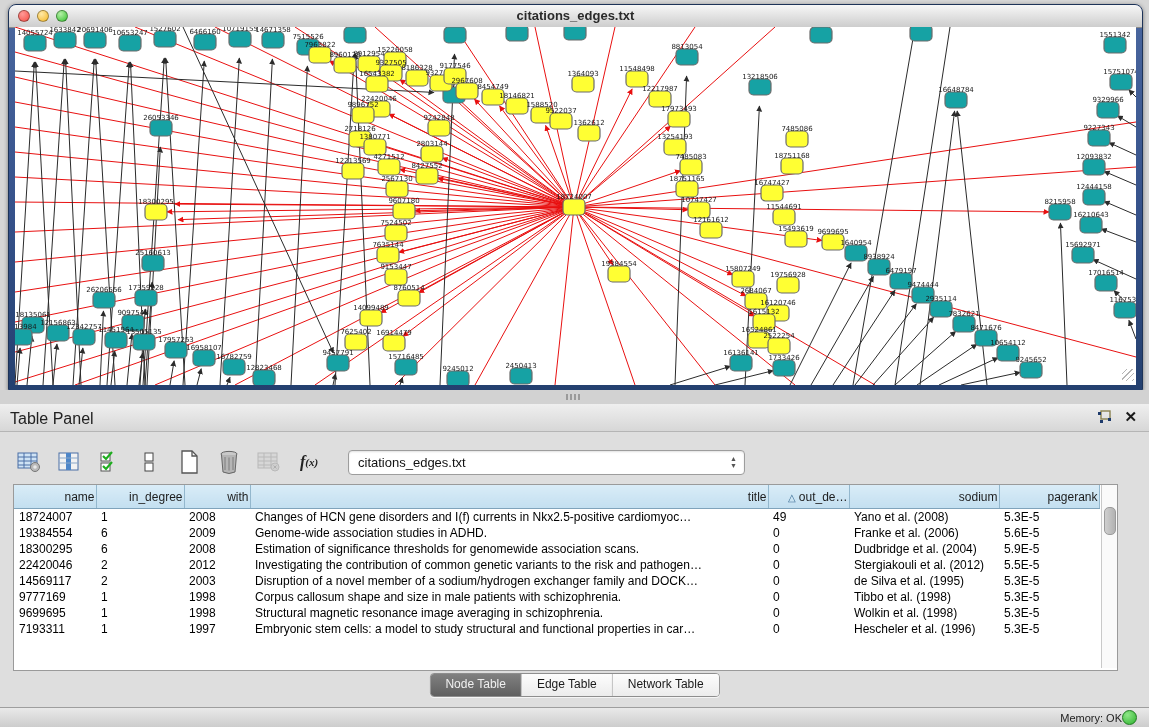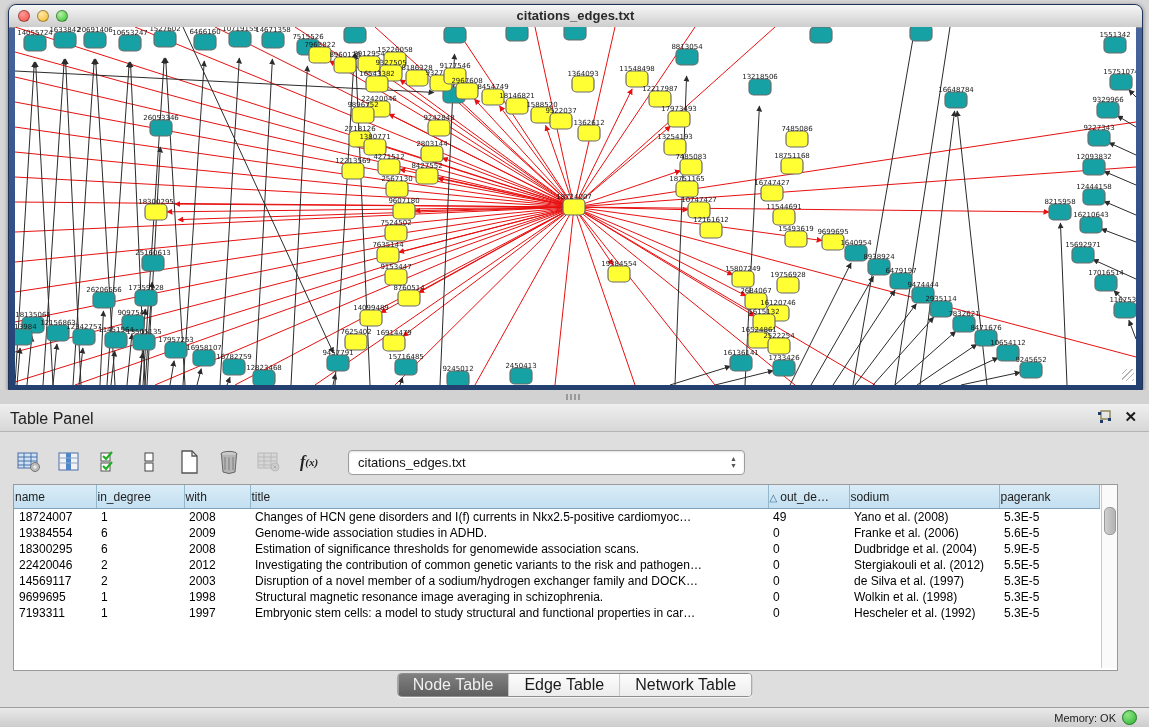--- a/index.html
+++ b/index.html
@@ -38,36 +38,36 @@
   .fx{font-family:"Liberation Serif",serif;font-style:italic;font-weight:700;font-size:16px;color:#222}
   .combo{margin-left:14px;width:395px;height:23px;background:#fff;border:1px solid #9d9d9d;border-radius:4px;
     position:relative;display:flex;align-items:center;box-shadow:inset 0 1px 2px rgba(0,0,0,.12)}
   .combo-text{font-size:13px;color:#111;padding-left:9px}
   .combo-step{position:absolute;right:5px;top:2px;width:11px;height:18px;display:flex;flex-direction:column;
     align-items:center;justify-content:center;color:#555;font-size:7px;line-height:7px}
   
   .tablewrap{position:absolute;left:13px;top:80px;width:1103px;height:185px;background:#fff;border:1px solid #9a9a9a}
   table.grid{border-collapse:collapse;table-layout:fixed;width:1085px;font-size:12px}
   table.grid th{height:21px;background:linear-gradient(#d9ecf7,#c3dff0);border-right:1px solid #93b7cd;
-     border-bottom:1px solid #7fa3bb;font-weight:400;color:#1c1c1c;text-align:left;overflow:hidden;white-space:nowrap}
+     border-bottom:1px solid #7fa3bb;font-weight:400;color:#1c1c1c;text-align:right;overflow:hidden;white-space:nowrap}
   table.grid td{height:16px;padding:0 0 0 5px;color:#000;overflow:hidden;white-space:nowrap;line-height:16px}
   .sorttri{color:#3d6f96;font-size:10px;margin-right:3px}
   .vscroll{position:absolute;right:0;top:0;width:15px;height:183px;background:#fafafa;border-left:1px solid #c9c9c9}
   .vthumb{position:absolute;left:2px;top:22px;width:10px;height:26px;border-radius:5px;
      background:linear-gradient(90deg,#cfcfcf,#b2b2b2);border:1px solid #9b9b9b}
   
   .tabs{position:absolute;left:50%;transform:translateX(-50%);top:269px;height:22px;display:flex;
      border:1px solid #8e8e8e;border-radius:4px;overflow:hidden;background:#fdfdfd;box-shadow:0 1px 0 rgba(255,255,255,.7)}
-  .tab{padding:0 15px;font-size:16px;line-height:21px;color:#1a1a1a;background:linear-gradient(#fdfdfd,#ececec);
+  .tab{padding:0 15px;font-size:12px;line-height:21px;color:#1a1a1a;background:linear-gradient(#fdfdfd,#ececec);
      border-right:1px solid #bcbcbc}
   .tab:last-child{border-right:none}
   .tab.active{background:linear-gradient(#808080,#5f5f5f);color:#f0f0f0}
   
   .statusbar{position:absolute;left:0;top:707px;width:1149px;height:20px;border-top:1px solid #9e9e9e;
-     background:linear-gradient(#e9e9e9,#cdcdcd);display:flex;align-items:center;justify-content:flex-end;gap:6px;padding-right:12px;box-sizing:border-box}
+     background:linear-gradient(#e9e9e9,#cdcdcd);display:flex;align-items:center;justify-content:flex-end;padding-right:12px;box-sizing:border-box}
   .memtext{font-size:11px;color:#222}
   .memdot{width:13px;height:13px;border-radius:50%;border:1px solid #1e7a20;
      background:radial-gradient(circle at 35% 30%,#8fe788,#2eb32e)}
 </style>
 </head>
 <body>
 
 <div class="netwin">
   <div class="titlebar">
     <div class="lights">
@@ -599,39 +599,48 @@
             <td>0</td>
             <td>Stergiakouli et al. (2012)</td>
             <td>5.5E-5</td>
           </tr>
           <tr>
             <td>14569117</td>
             <td>2</td>
             <td>2003</td>
             <td>Disruption of a novel member of a sodium/hydrogen exchanger family and DOCK…</td>
             <td>0</td>
-            <td>de Silva et al. (1997)</td>
+            <td>de Silva et al. (1995)</td>
+            <td>5.3E-5</td>
+          </tr>
+          <tr>
+            <td>9777169</td>
+            <td>1</td>
+            <td>1998</td>
+            <td>Corpus callosum shape and size in male patients with schizophrenia.</td>
+            <td>0</td>
+            <td>Tibbo et al. (1998)</td>
             <td>5.3E-5</td>
           </tr>
           <tr>
             <td>9699695</td>
             <td>1</td>
             <td>1998</td>
             <td>Structural magnetic resonance image averaging in schizophrenia.</td>
             <td>0</td>
             <td>Wolkin et al. (1998)</td>
             <td>5.3E-5</td>
           </tr>
           <tr>
             <td>7193311</td>
             <td>1</td>
             <td>1997</td>
             <td>Embryonic stem cells: a model to study structural and functional properties in car…</td>
             <td>0</td>
-            <td>Hescheler et al. (1992)</td>
+            <td>Hescheler et al. (1996)</td>
             <td>5.3E-5</td>
           </tr>
         </tbody>
     </table>
     <div class="vscroll">
       <div class="vthumb"></div>
     </div>
   </div>
 
   <div class="tabs" id="tabs">

